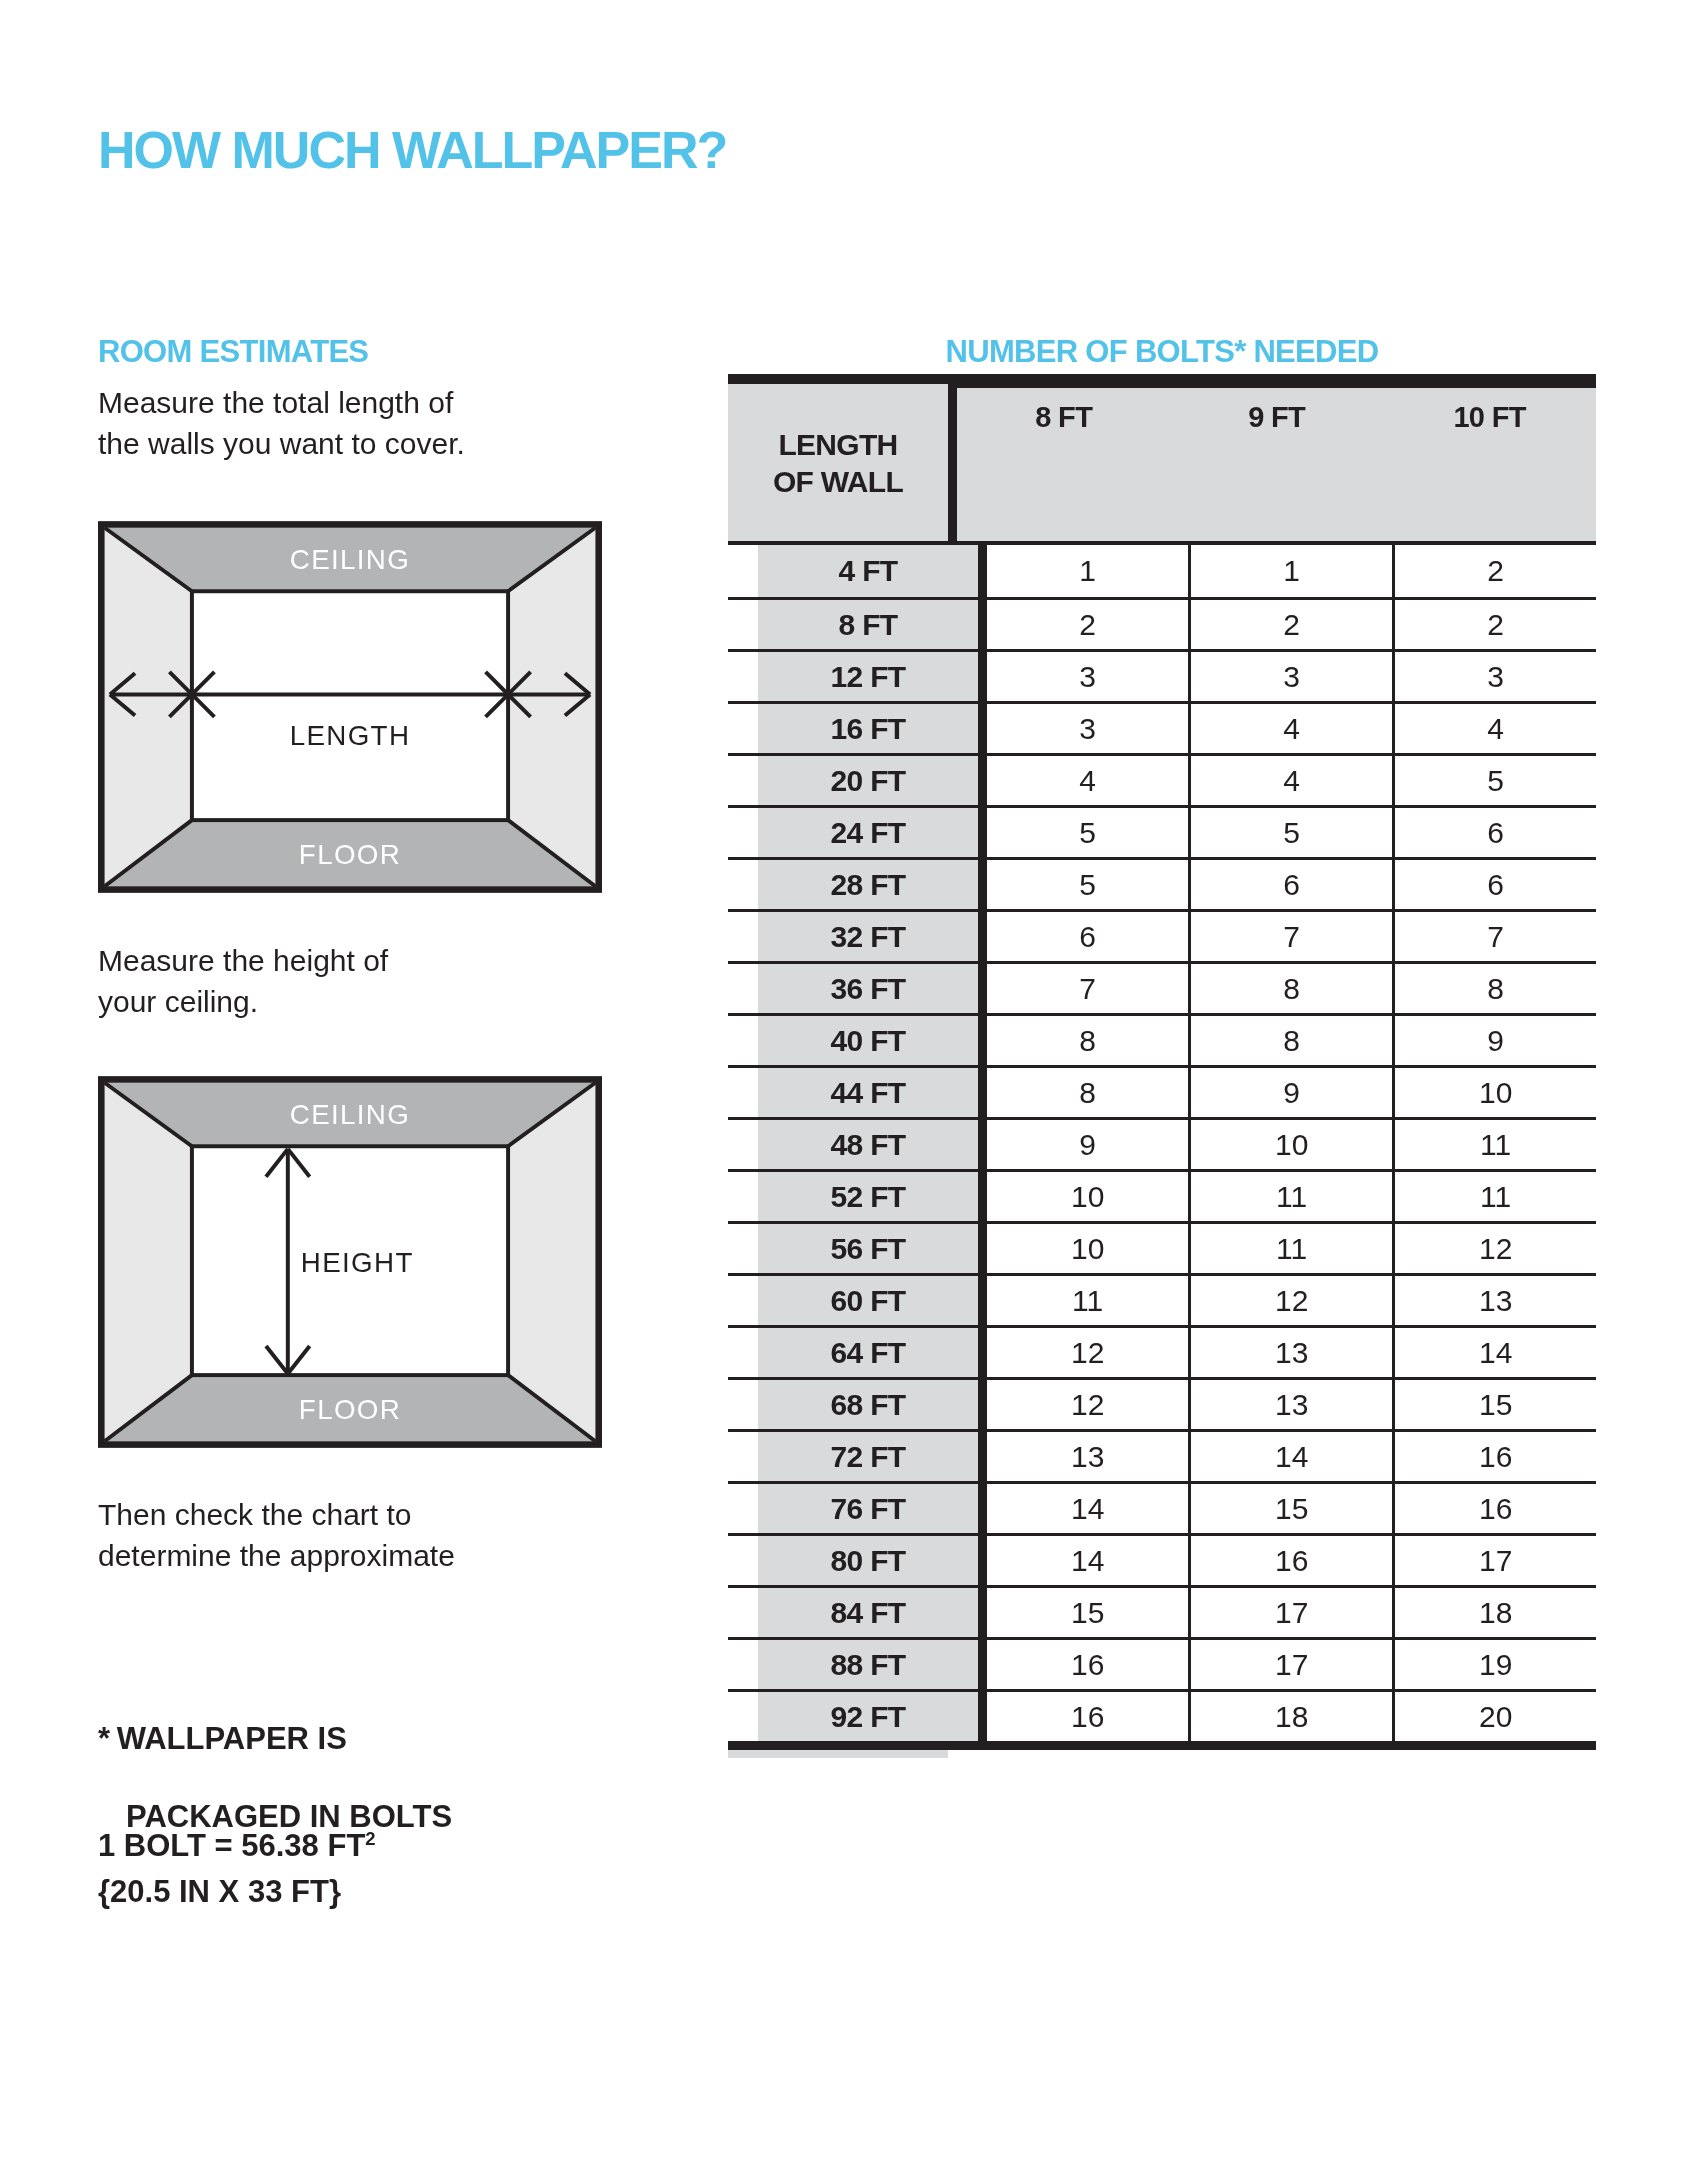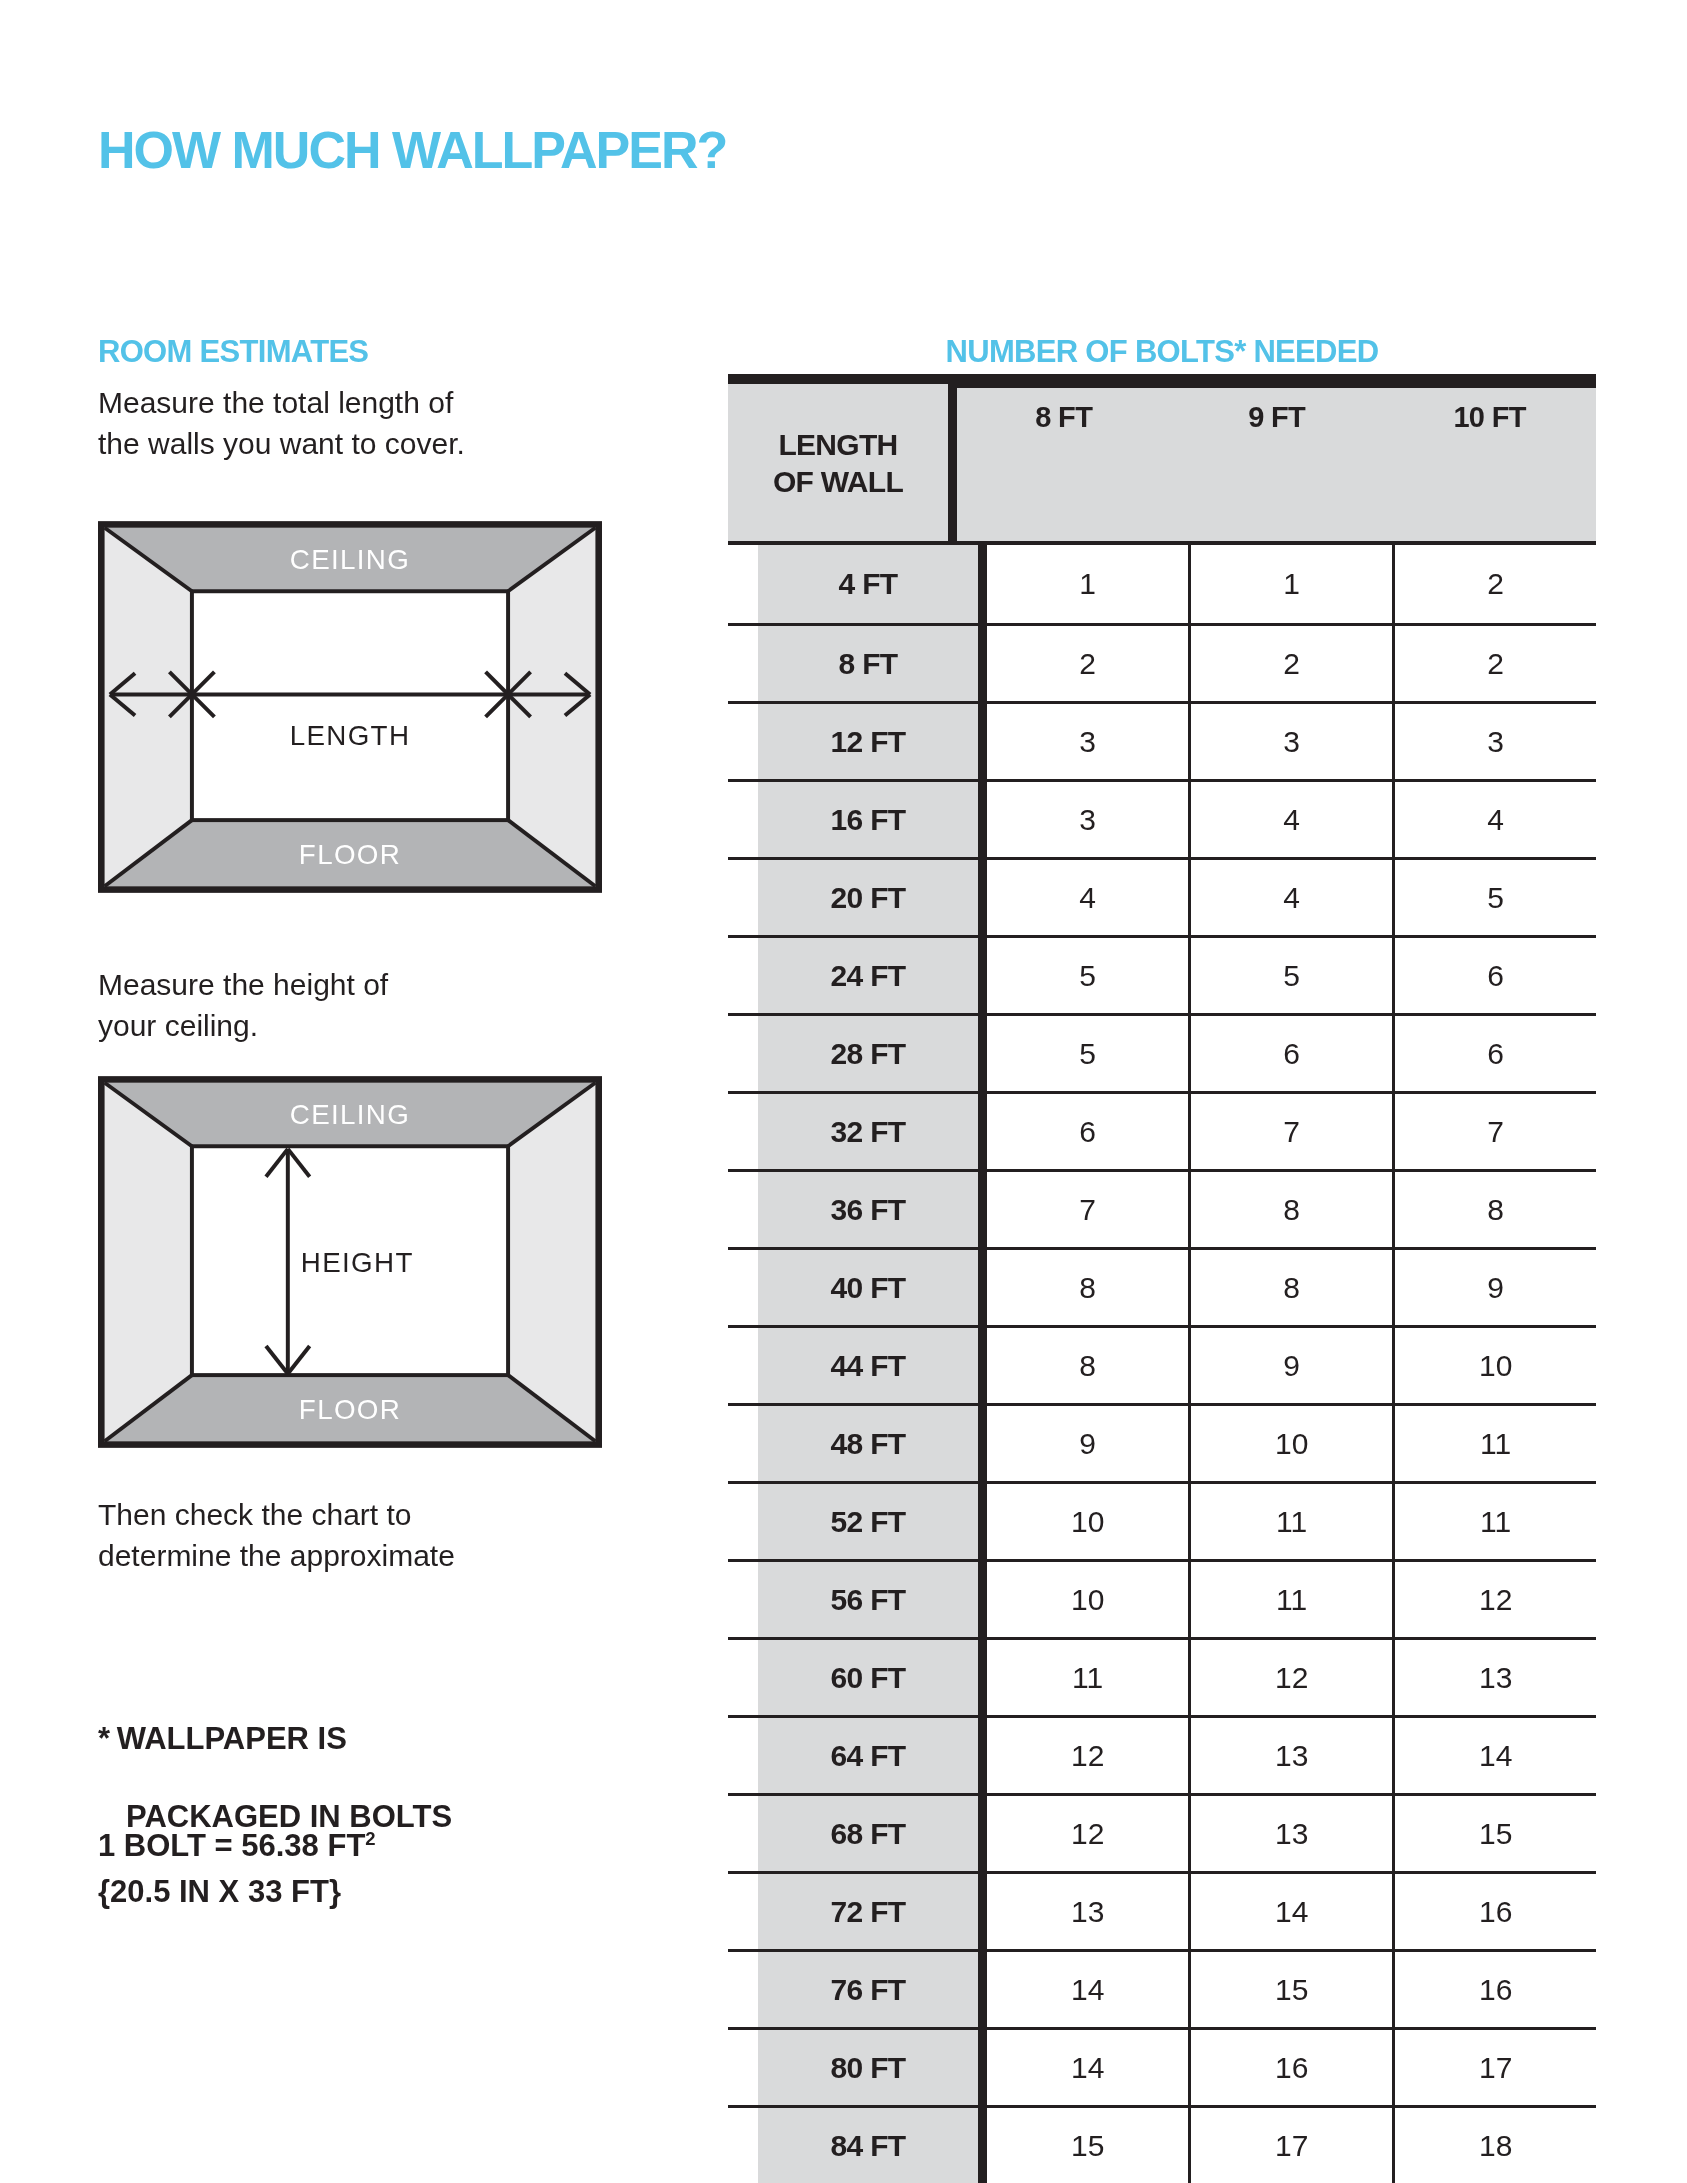--- a/index.html
+++ b/index.html
@@ -25,21 +25,21 @@
   }
   .section-heading{
     font-size:31px;font-weight:bold;letter-spacing:-0.7px;color:var(--accent);white-space:nowrap;
   }
   #room-estimates{left:98px;top:308px;}
   #table-heading{left:728px;top:308px;width:868px;text-align:center;}
 
   
   .copy{font-size:30px;line-height:41px;color:var(--ink);}
   #para1{left:98px;top:382px;}
-  #para2{left:98px;top:964px;}
+  #para2{left:98px;top:940px;}
   #para3{left:98px;top:1494px;}
 
   .footnote{font-size:31px;font-weight:bold;line-height:42px;color:var(--ink);}
   #footnote{left:98px;top:1718px;}
   #footnote .indent{padding-left:28px;margin-top:36px;}
   #footnote .star{padding-right:6.6px;}
   #bolt-info{left:98px;top:1823px;font-size:31px;font-weight:bold;line-height:46px;color:var(--ink);}
   #bolt-info sup{font-size:18.5px;vertical-align:super;line-height:0;}
 
   
@@ -75,21 +75,21 @@
   .span-header{
     flex:1;display:flex;align-items:center;justify-content:center;
     font-size:30px;font-weight:bold;letter-spacing:-0.7px;
   }
   .head-rule{height:4px;background:var(--ink);}
   .sub-row{height:58px;display:grid;grid-template-columns:1fr 1fr 1fr;}
   .sub-cell{display:flex;align-items:center;justify-content:center;font-size:29px;font-weight:bold;letter-spacing:-0.7px;}
 
   .trow{
     display:grid;grid-template-columns:220px 9.3px 1fr 3.3px 1fr 3.3px 1fr;
-    height:78px;box-sizing:border-box;border-top:3.3px solid var(--ink);padding-left:30px;
+    height:52px;box-sizing:border-box;border-top:3.3px solid var(--ink);padding-left:30px;
   }
   .trow:first-child{border-top:none;}
   .tcell{display:flex;align-items:center;justify-content:center;font-size:30px;}
   .rowlabel{background:var(--cell_gray);font-weight:bold;letter-spacing:-0.7px;}
   .num{background:#ffffff;}
 </style>
 </head>
 <body>
 
 <h1 class="abs page-title">HOW MUCH WALLPAPER?</h1>

